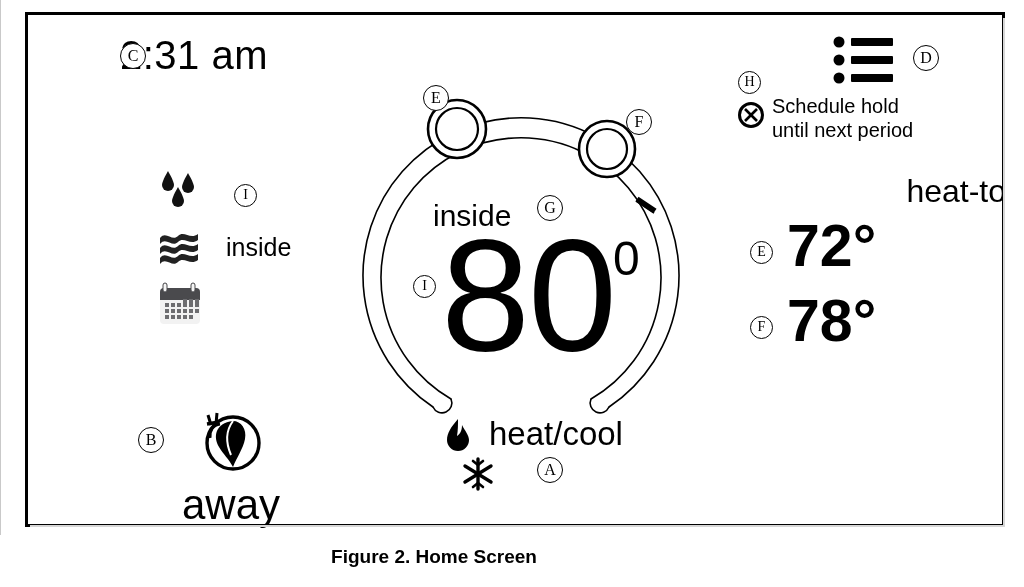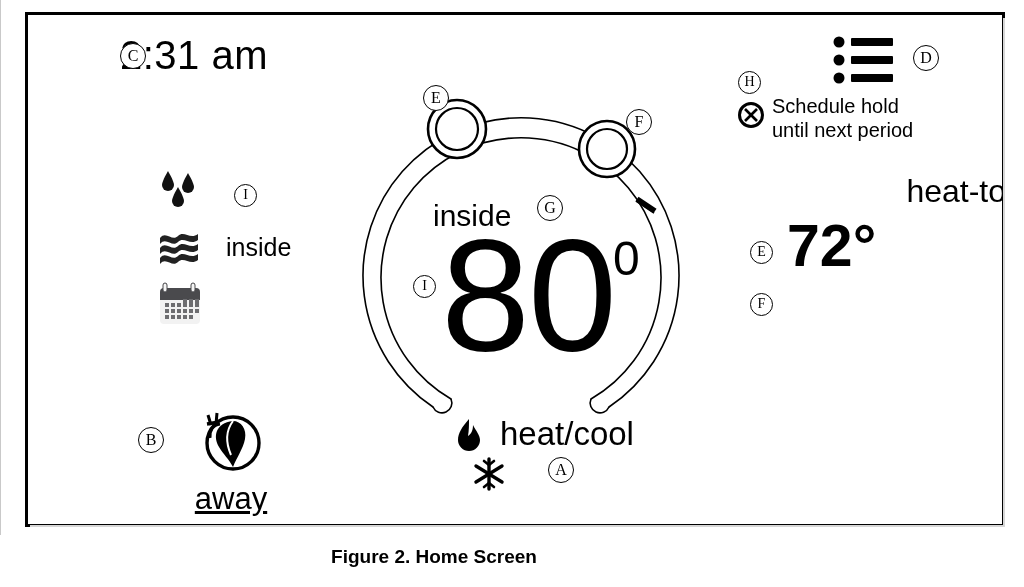--- a/index.html
+++ b/index.html
@@ -109,23 +109,22 @@
 
   
   .away-block {
     position: absolute;
     left: 148px;
     top: 392px;
     text-align: center;
     width: 110px;
   }
   .away-label {
-    font-size: 31px;
+    font-size: 42px;
     margin-top: 8px;
-    text-decoration: underline;
   }
 
   
   .dial {
     position: absolute;
     left: 313px;
     top: 72px;
     width: 360px;
     height: 345px;
   }
@@ -150,21 +149,21 @@
     position: absolute;
     left: 272px;
     top: 148px;
     font-size: 48px;
     line-height: 1;
   }
 
   
   .mode-row {
     position: absolute;
-    left: 424px;
+    left: 413px;
     top: 398px;
     width: 260px;
     height: 90px;
   }
   .mode-flame { position: absolute; left: 0px;  top: 4px; }
   .mode-snow  { position: absolute; left: 20px; top: 44px; }
   .mode-text {
     position: absolute;
     left: 48px;
     top: 2px;
@@ -416,18 +415,19 @@
     <div class="sp-title">heat-to</div>
     <div class="sp-value-row">
       <span class="callout sm sp-callout">E</span>
       <span class="sp-value">72°</span>
     </div>
   </div>
 
   <div class="setpoint cool">
     <div class="sp-value-row">
       <span class="callout sm sp-callout">F</span>
+      <span class="sp-value">78°</span>
     </div>
   </div>
 
 </div>
 
 <div class="caption">Figure 2. Home Screen</div>
 
 </body></html>

